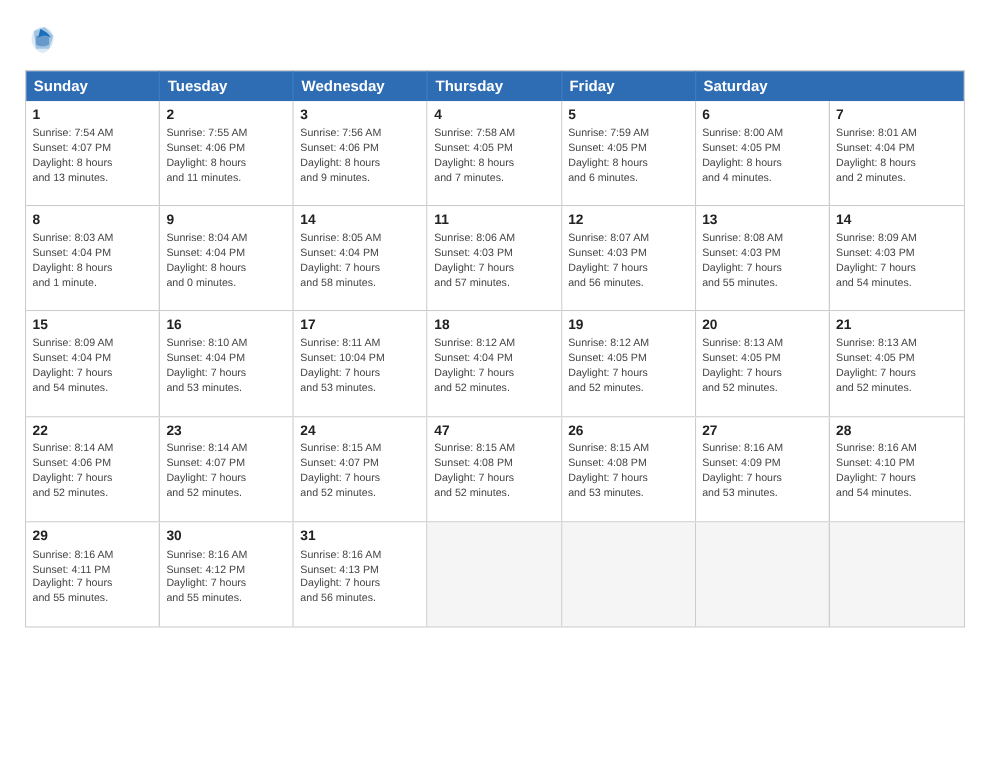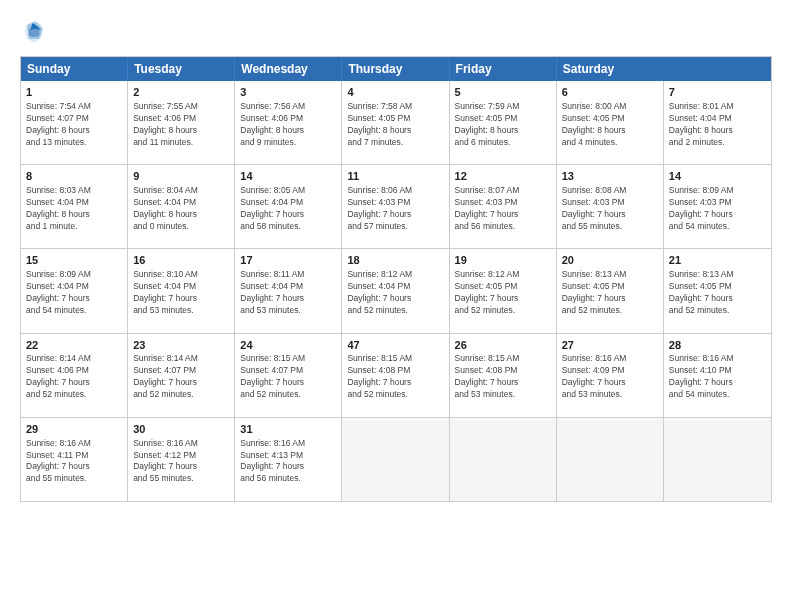--- a/index.html
+++ b/index.html
@@ -256,21 +256,21 @@
           <div class="cal-cell">
             <span class="day-num">16</span>
             <div class="info" style="white-space: pre-line;">Sunrise: 8:10 AM
 Sunset: 4:04 PM
 Daylight: 7 hours
 and 53 minutes.</div>
           </div>
           <div class="cal-cell">
             <span class="day-num">17</span>
             <div class="info" style="white-space: pre-line;">Sunrise: 8:11 AM
-Sunset: 4:04 PM
+Sunset: 10:04 PM
 Daylight: 7 hours
 and 53 minutes.</div>
           </div>
           <div class="cal-cell">
             <span class="day-num">18</span>
             <div class="info" style="white-space: pre-line;">Sunrise: 8:12 AM
 Sunset: 4:04 PM
 Daylight: 7 hours
 and 52 minutes.</div>
           </div>

